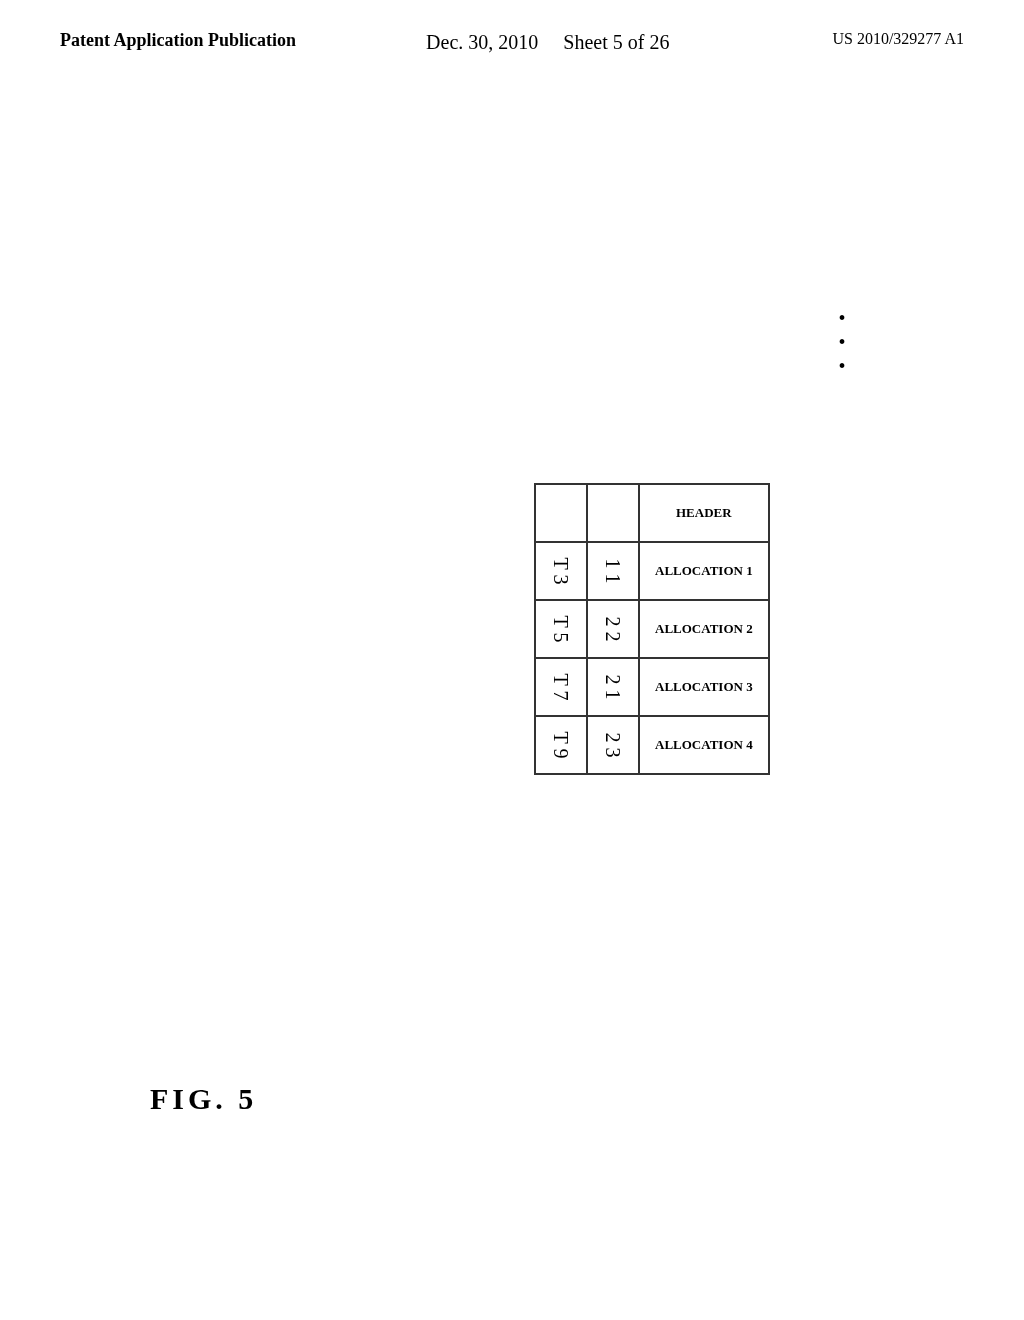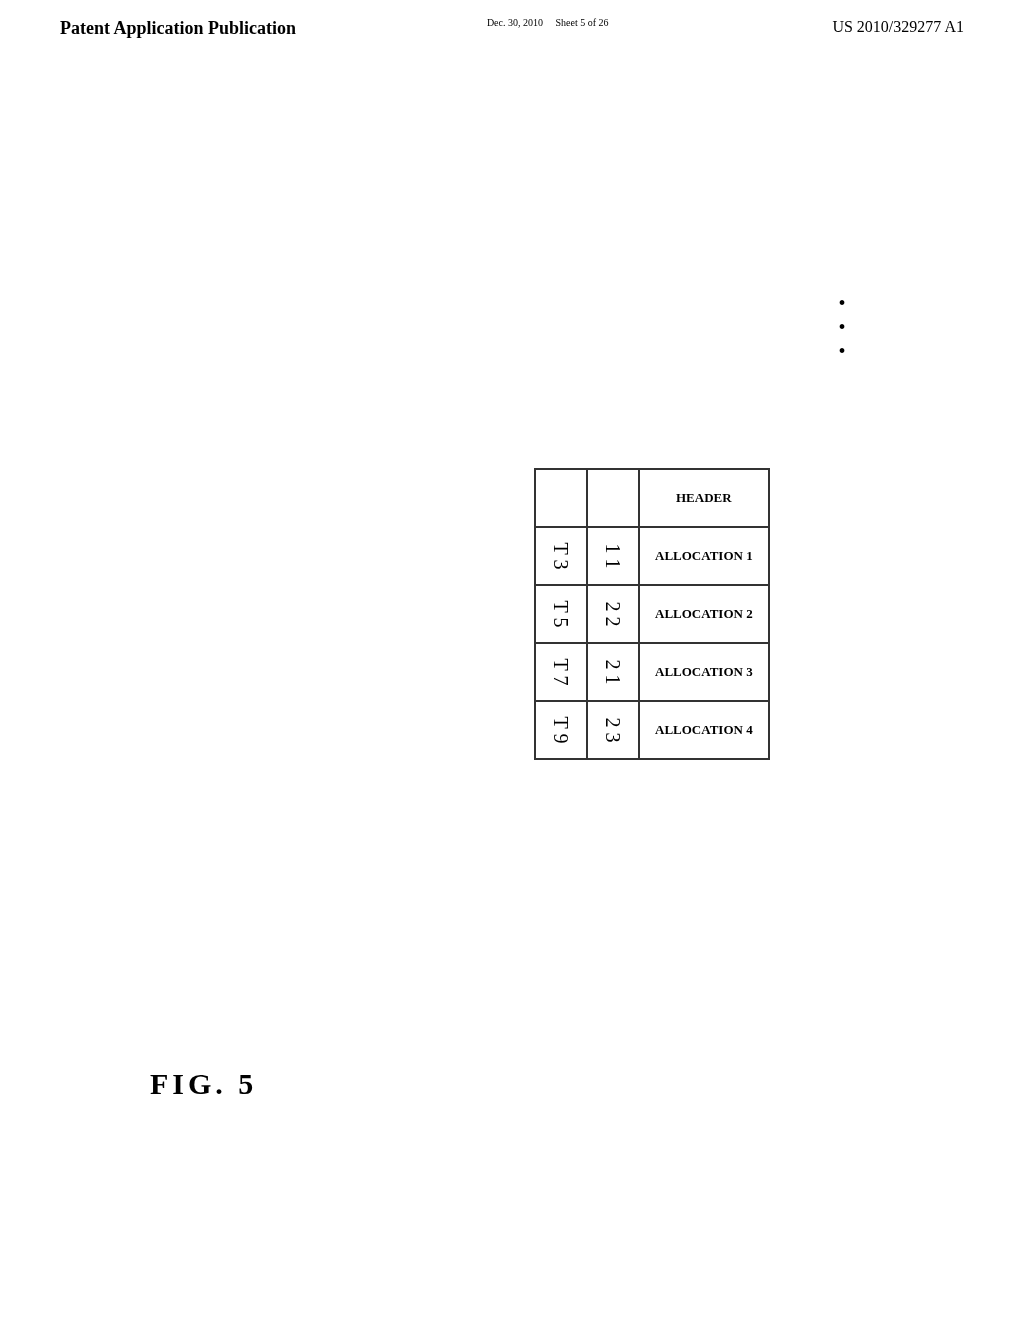--- a/index.html
+++ b/index.html
@@ -14,32 +14,32 @@
       background: #ffffff;
       font-family: 'Times New Roman', Times, serif;
       position: relative;
       overflow: hidden;
     }
 
     .page-header {
       display: flex;
       justify-content: space-between;
       align-items: flex-start;
-      padding: 16px 60px 20px 60px;
+      padding: 28px 60px 20px 60px;
       border-bottom: none;
     }
 
     .header-left {
       font-size: 18px;
       font-weight: bold;
       line-height: 1.4;
     }
 
     .header-center {
-      font-size: 10px;
+      font-size: 20px;
       text-align: center;
       line-height: 1.4;
     }
 
     .header-right {
       font-size: 16px;
       text-align: right;
       line-height: 1.4;
       margin-left: 33px;
     }

